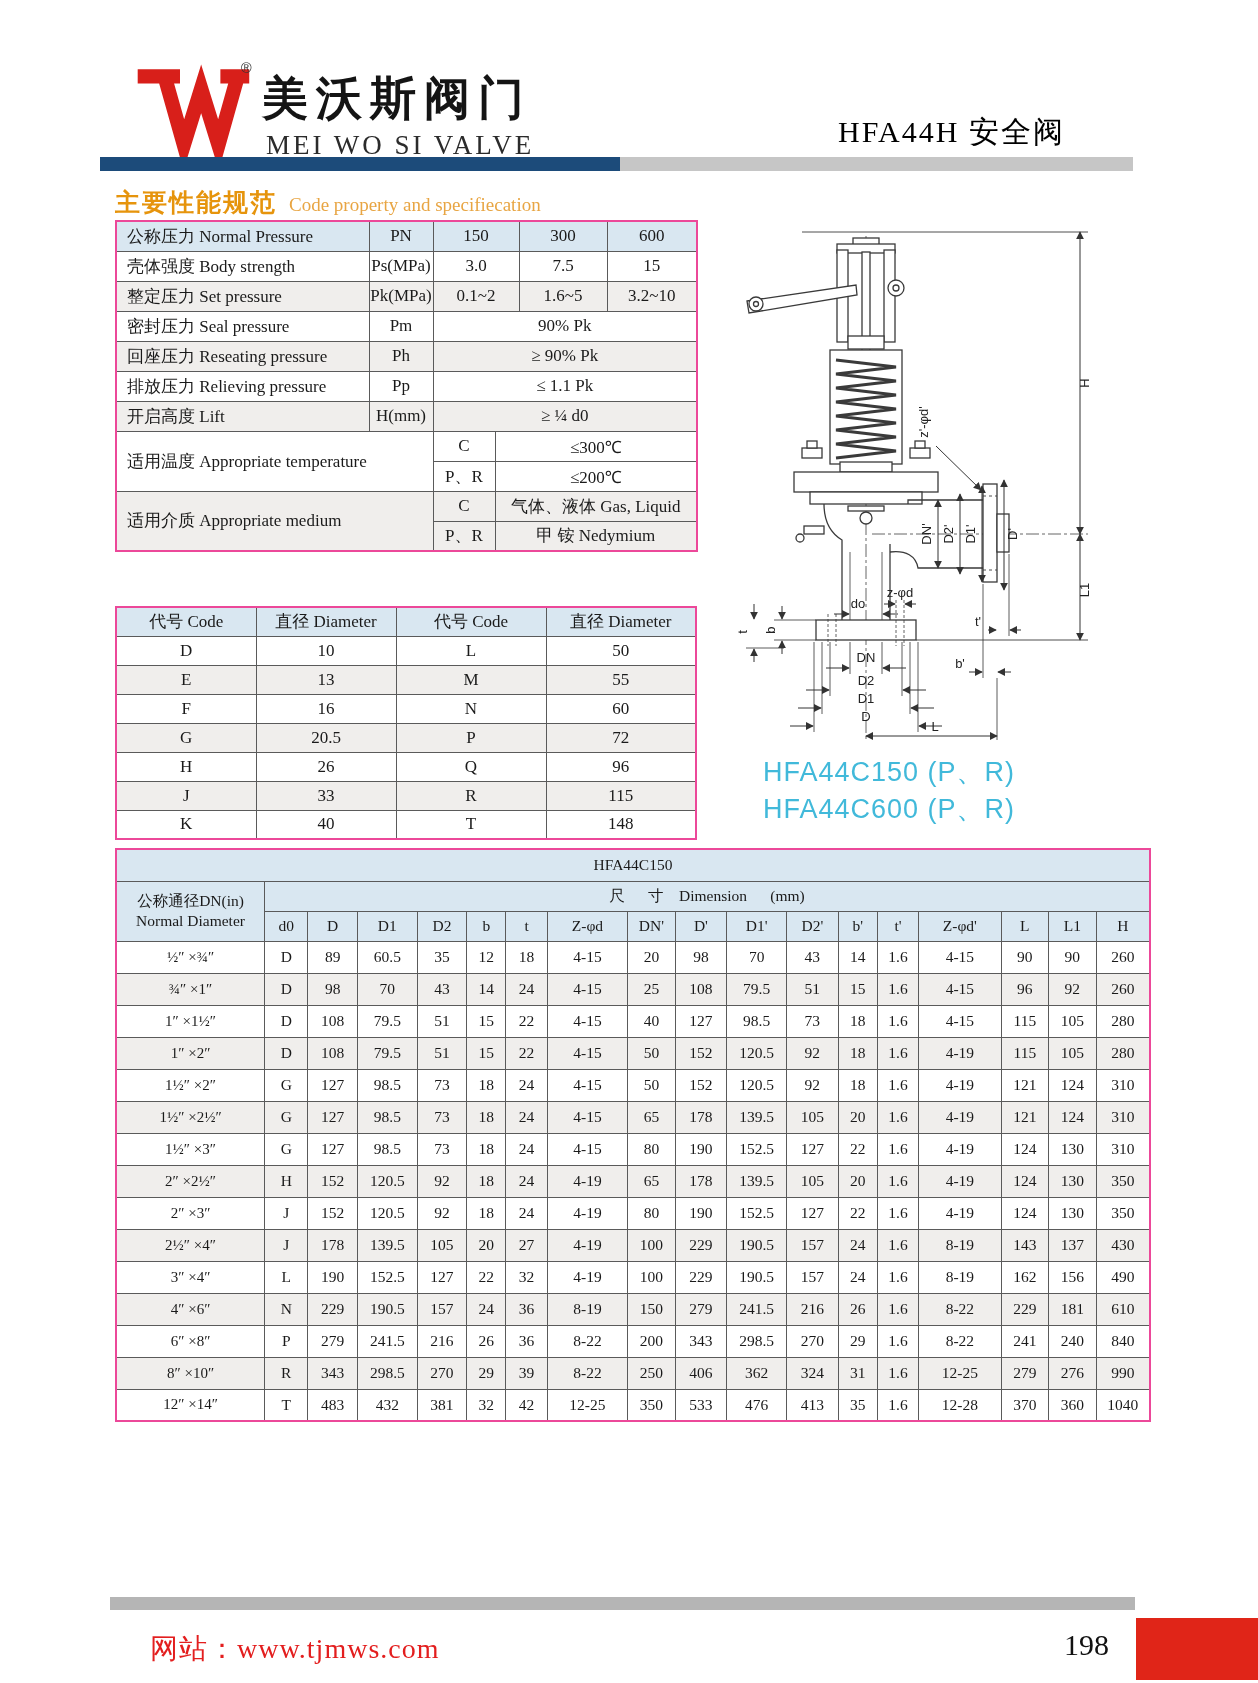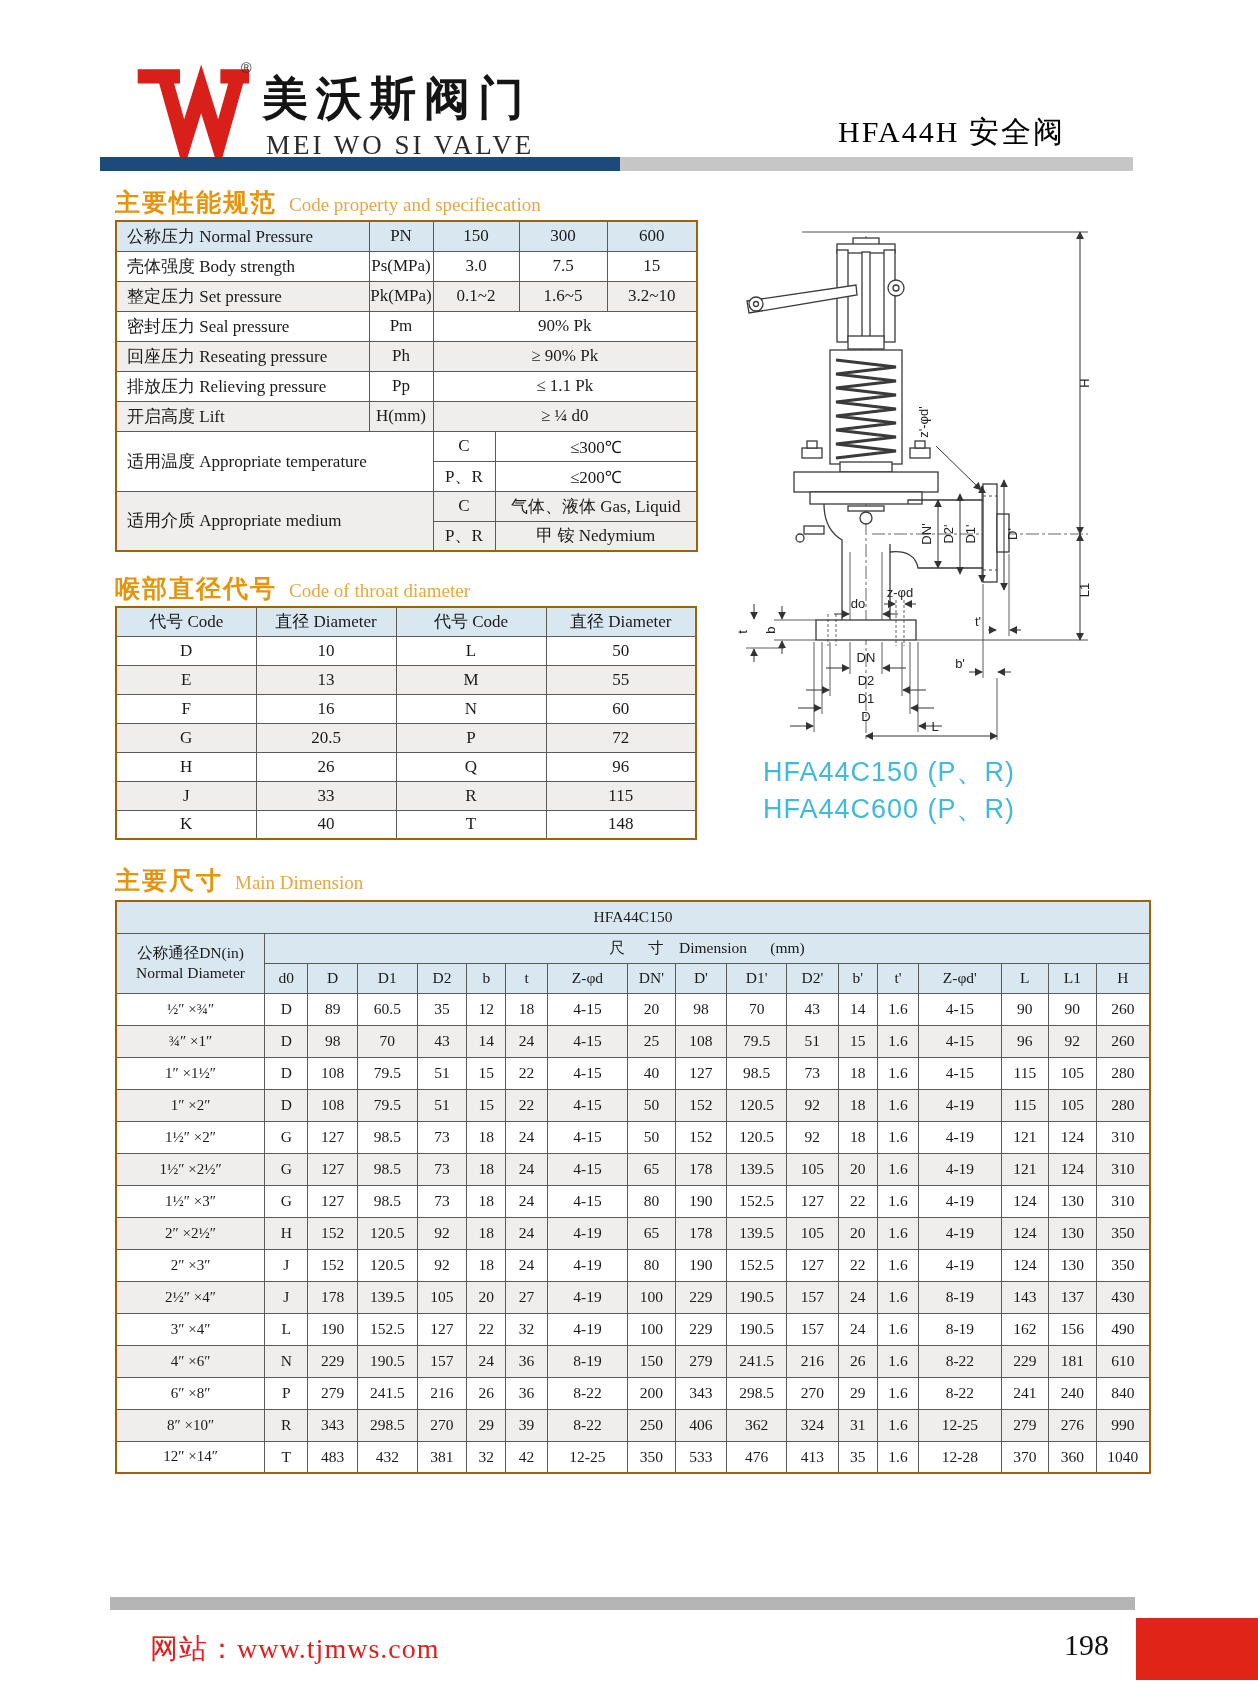--- a/index.html
+++ b/index.html
@@ -14,21 +14,21 @@
   .bar{height:14px;}
 
   
   .sec-cn{font-family:"Liberation Sans",sans-serif;font-weight:bold;font-size:25px;color:#e6940c;letter-spacing:2px;}
   .sec-en{font-family:"Liberation Serif",serif;font-size:19px;color:#e8a543;margin-left:12px;}
 
   
   table{border-collapse:collapse;table-layout:fixed;background:#fff;}
   td{border:1px solid #5a5a5a;text-align:center;vertical-align:middle;
      font-size:17px;color:#1a1a1a;padding:0;overflow:hidden;white-space:nowrap;}
-  #perf-table,#throat-table,#dim-table{border:2px solid #a16207;}
+  #perf-table,#throat-table,#dim-table{border:2px solid #ec4899;}
   .lbl{text-align:left;padding-left:10px;}
   .hblue, tr.hblue>td{background:#d9e7f1;}
   tr.alt>td{background:#f0eeec;}
   #perf-table tr{height:30px;}
   #throat-table tr{height:29px;}
   #dim-table tr{height:32px;}
   #dim-table td{font-size:15.5px;}
   #dim-table .size{font-size:15px;}
   .pre{white-space:pre;}
   .size-h div{line-height:20px;font-size:15.5px;}
@@ -128,23 +128,20 @@
           <td>C</td>
           <td colspan="3">气体、液体  Gas, Liquid</td>
         </tr>
         <tr class="alt">
           <td>P、R</td>
           <td colspan="3">甲 铵  Nedymium</td>
         </tr>
       </tbody>
   </table>
 
-  <div class="abs" style="left:115px;top:572px;">
-    <span class="sec-cn">喉部直径代号</span><span class="sec-en">Code of throat diameter</span>
-  </div>
 
   <table id="throat-table" class="abs" style="left:115px;top:606px;width:580px;">
     <colgroup>
         <col style="width:140px">
         <col style="width:140px">
         <col style="width:150px">
         <col style="width:150px">
       </colgroup>
     <tbody id="throat-body">
         <tr class="hblue">
@@ -332,21 +329,21 @@
 
   <div class="abs models" style="left:763px;top:754px;">
     <div>HFA44C150 (P、R)</div>
     <div>HFA44C600 (P、R)</div>
   </div>
 
   <div class="abs" style="left:115px;top:864px;">
     <span class="sec-cn">主要尺寸</span><span class="sec-en">Main Dimension</span>
   </div>
 
-  <table id="dim-table" class="abs" style="left:115px;top:900px;width:1036px;border-radius:12px;">
+  <table id="dim-table" class="abs" style="left:115px;top:848px;width:1036px;border-radius:12px;">
     <colgroup>
       <col style="width:144px">
         <col style="width:42px">
         <col style="width:48px">
         <col style="width:58px">
       <col style="width:48px">
         <col style="width:38px">
         <col style="width:40px">
         <col style="width:78px">
       <col style="width:46px">

